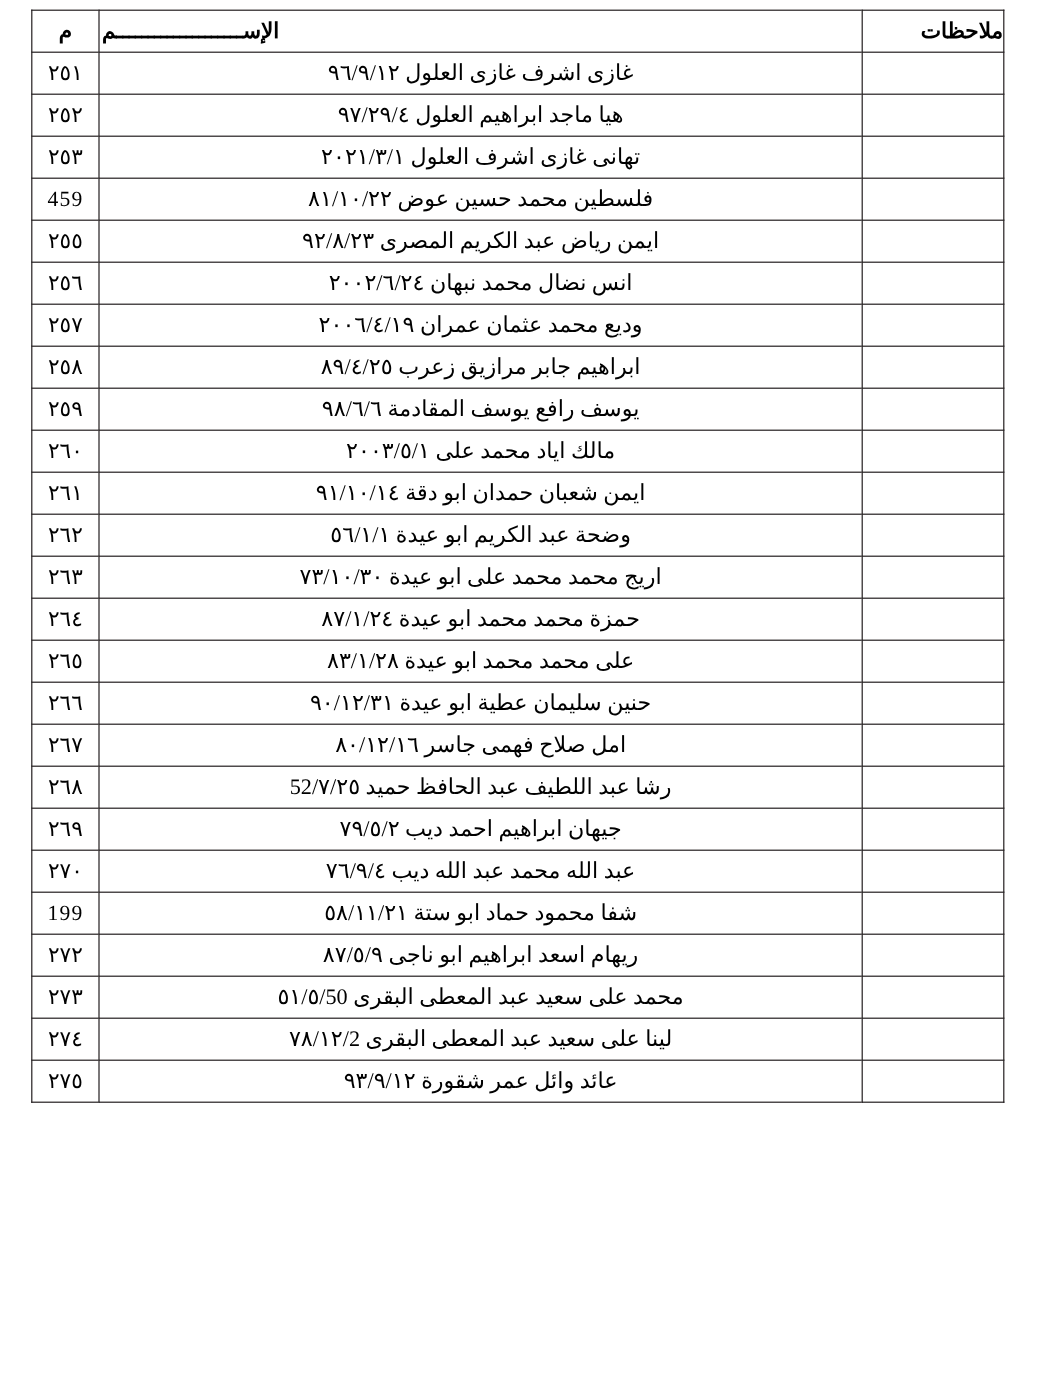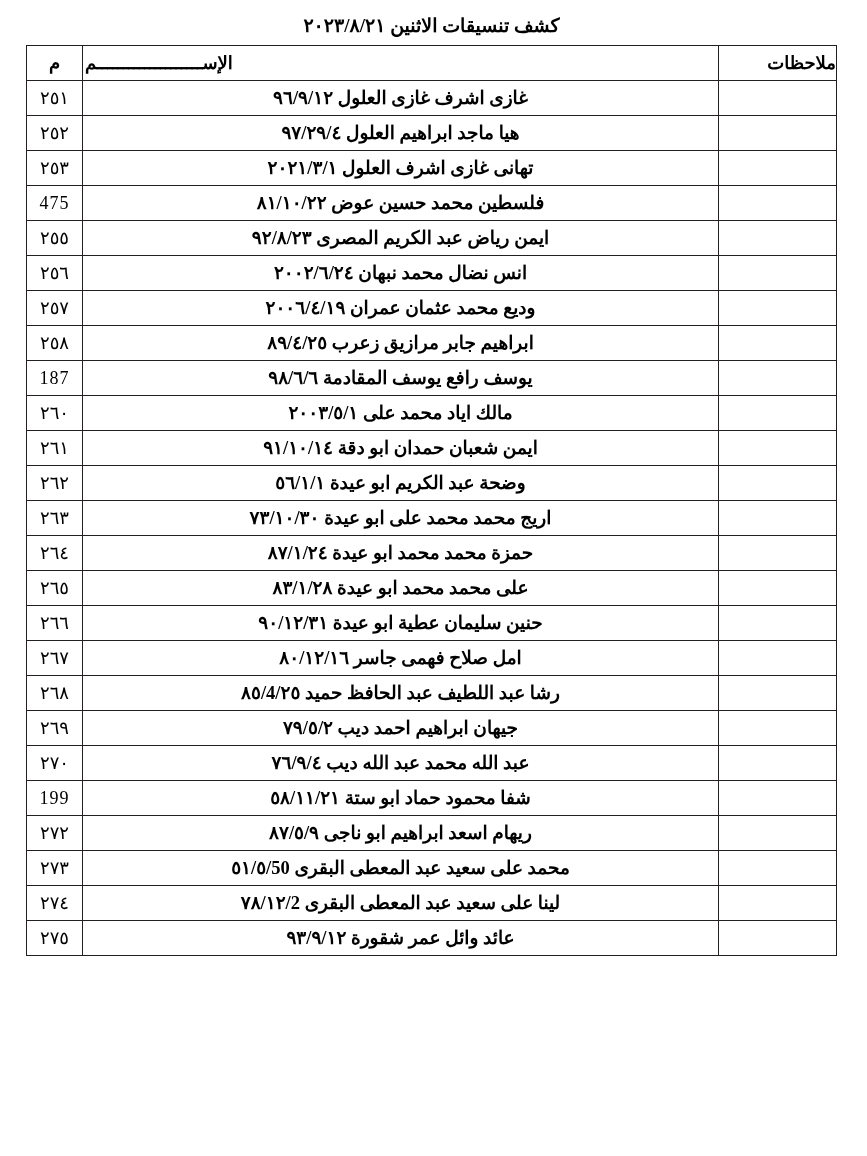--- a/index.html
+++ b/index.html
@@ -59,37 +59,36 @@
   .h-name-inner {
     display: inline-block;
     position: relative;
     padding: 0 2px;
   }
 
   td.notes-cell { background: #ffffff; }
   td.name-cell {
     text-align: center;
     font-size: 18.5px;
-    font-weight: 700;
+    font-weight: 400;
     white-space: nowrap;
     padding: 0 8px;
   }
   td.num-cell {
     text-align: center;
     font-size: 18px;
     font-weight: 400;
     letter-spacing: 1px;
   }
 </style>
 </head>
 <body>
 
 <div class="page">
 
-  <div class="doc-title">كشف تنسيقات الاثنين ٢٠٢٣/٨/٢١</div>
 
   <table class="sheet">
     <colgroup>
       <col class="c-notes">
       <col class="c-name">
       <col class="c-num">
     </colgroup>
     <thead>
       <tr>
         <th class="h-notes">ملاحظات</th>
@@ -111,21 +110,21 @@
           <td class="num-cell">٢٥٢</td>
         </tr>
         <tr>
           <td class="notes-cell"></td>
           <td class="name-cell">تهانى غازى اشرف العلول ٢٠٢١/٣/١</td>
           <td class="num-cell">٢٥٣</td>
         </tr>
         <tr>
           <td class="notes-cell"></td>
           <td class="name-cell">فلسطين محمد حسين عوض ٨١/١٠/٢٢</td>
-          <td class="num-cell">475</td>
+          <td class="num-cell">459</td>
         </tr>
         <tr>
           <td class="notes-cell"></td>
           <td class="name-cell">ايمن رياض عبد الكريم المصرى ٩٢/٨/٢٣</td>
           <td class="num-cell">٢٥٥</td>
         </tr>
         <tr>
           <td class="notes-cell"></td>
           <td class="name-cell">انس نضال محمد نبهان ٢٠٠٢/٦/٢٤</td>
           <td class="num-cell">٢٥٦</td>
@@ -136,21 +135,21 @@
           <td class="num-cell">٢٥٧</td>
         </tr>
         <tr>
           <td class="notes-cell"></td>
           <td class="name-cell">ابراهيم جابر مرازيق زعرب ٨٩/٤/٢٥</td>
           <td class="num-cell">٢٥٨</td>
         </tr>
         <tr>
           <td class="notes-cell"></td>
           <td class="name-cell">يوسف رافع يوسف المقادمة ٩٨/٦/٦</td>
-          <td class="num-cell">187</td>
+          <td class="num-cell">٢٥٩</td>
         </tr>
         <tr>
           <td class="notes-cell"></td>
           <td class="name-cell">مالك اياد محمد على ٢٠٠٣/٥/١</td>
           <td class="num-cell">٢٦٠</td>
         </tr>
         <tr>
           <td class="notes-cell"></td>
           <td class="name-cell">ايمن شعبان حمدان ابو دقة ٩١/١٠/١٤</td>
           <td class="num-cell">٢٦١</td>
@@ -180,21 +179,21 @@
           <td class="name-cell">حنين سليمان عطية ابو عيدة ٩٠/١٢/٣١</td>
           <td class="num-cell">٢٦٦</td>
         </tr>
         <tr>
           <td class="notes-cell"></td>
           <td class="name-cell">امل صلاح فهمى جاسر ٨٠/١٢/١٦</td>
           <td class="num-cell">٢٦٧</td>
         </tr>
         <tr>
           <td class="notes-cell"></td>
-          <td class="name-cell">رشا عبد اللطيف عبد الحافظ حميد ٨٥/4/٢٥</td>
+          <td class="name-cell">رشا عبد اللطيف عبد الحافظ حميد 52/٧/٢٥</td>
           <td class="num-cell">٢٦٨</td>
         </tr>
         <tr>
           <td class="notes-cell"></td>
           <td class="name-cell">جيهان ابراهيم احمد ديب ٧٩/٥/٢</td>
           <td class="num-cell">٢٦٩</td>
         </tr>
         <tr>
           <td class="notes-cell"></td>
           <td class="name-cell">عبد الله محمد عبد الله ديب ٧٦/٩/٤</td>

